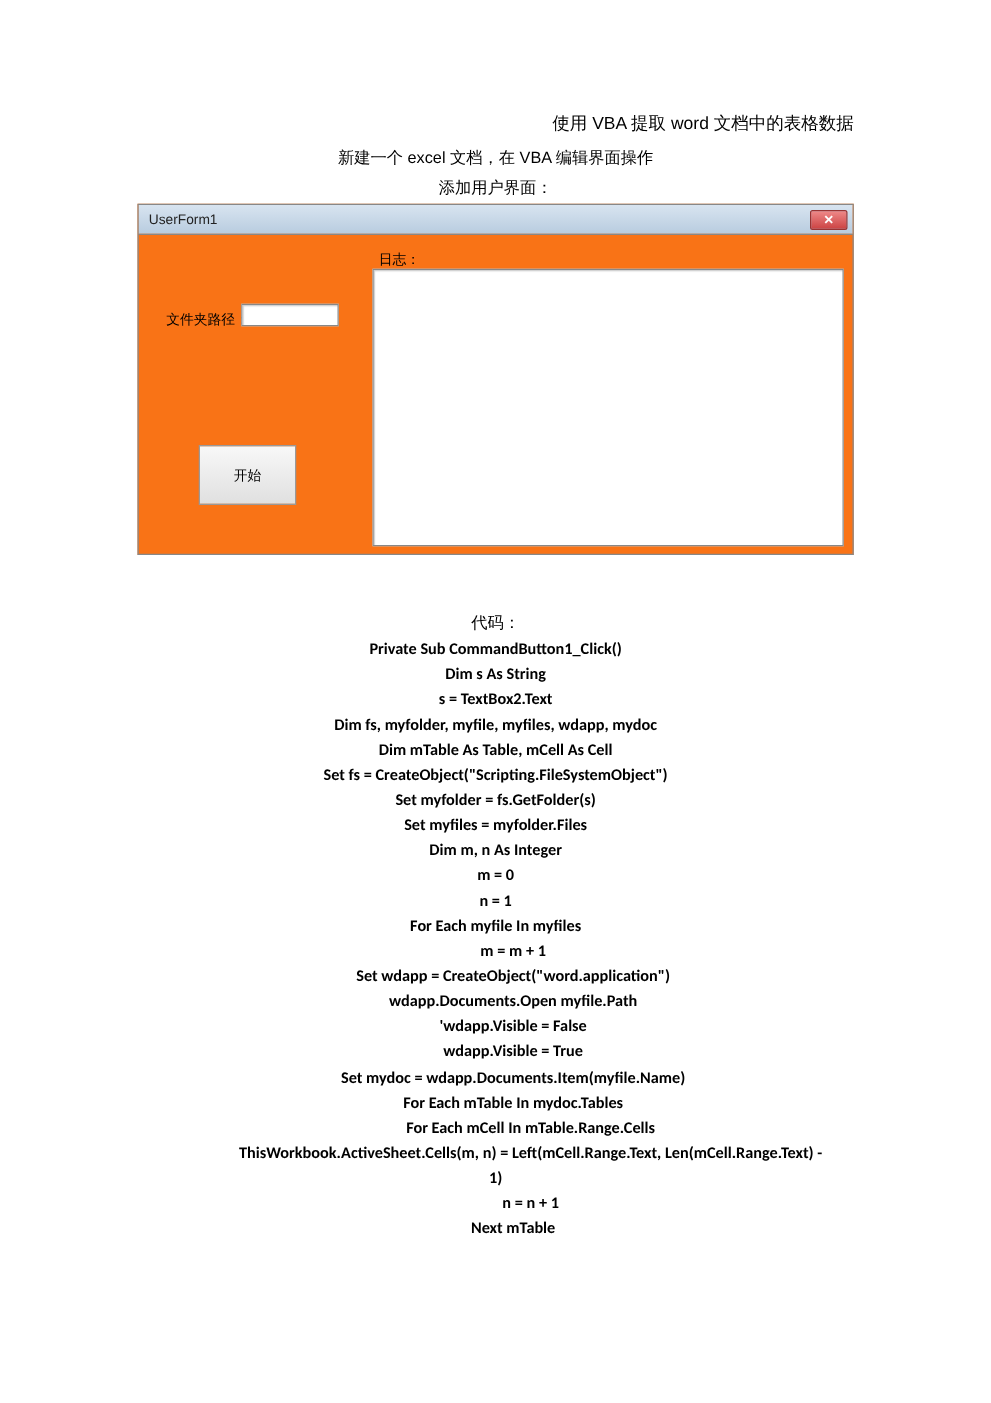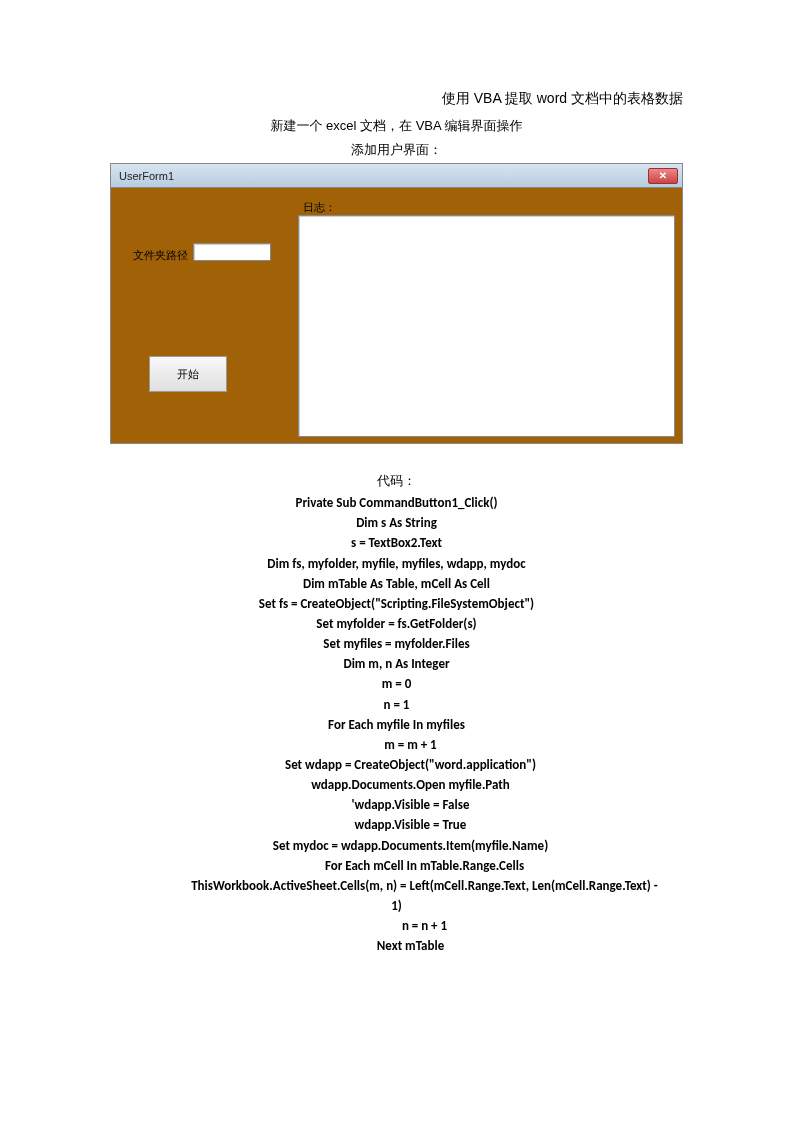--- a/index.html
+++ b/index.html
@@ -18,22 +18,22 @@
       margin-bottom: 8px;
     }
     .intro {
       font-size: 13px;
       line-height: 1.5;
       margin-bottom: 4px;
     }
     .form-container {
       border: 1px solid #888;
       margin-top: 4px;
-      margin-bottom: 27px;
-      background: #a16207;
+      margin-bottom: 44px;
+      background: #f97316;
     }
     .titlebar {
       height: 24px;
       background: linear-gradient(to bottom, #d8e4f0, #b8ccdf);
       border-bottom: 1px solid #888;
       display: flex;
       align-items: center;
       justify-content: space-between;
       padding: 0 4px 0 8px;
       font-size: 11px;
@@ -85,23 +85,23 @@
     }
     .log-area {
       top: 27px;
       left: 187px;
       width: 377px;
       height: 222px;
     }
     .start-btn {
       position: absolute;
       top: 168px;
-      left: 38px;
+      left: 48px;
       width: 78px;
-      height: 36px;
+      height: 48px;
       background: linear-gradient(to bottom, #f8f8f8, #e0e0e0);
       border: 1px solid #999;
       font-size: 11px;
       font-family: Liberation Serif, serif;
       display: flex;
       align-items: center;
       justify-content: center;
     }
     .code-section {
       font-size: 13px;
@@ -152,18 +152,19 @@
   <div class="code-line">Dim m, n As Integer</div>
   <div class="code-line">m = 0</div>
   <div class="code-line">n = 1</div>
   <div class="code-line">For Each myfile In myfiles</div>
   <div class="code-line indent1">m = m + 1</div>
   <div class="code-line indent1">Set wdapp = CreateObject("word.application")</div>
   <div class="code-line indent1">wdapp.Documents.Open myfile.Path</div>
   <div class="code-line indent1">'wdapp.Visible = False</div>
   <div class="code-line indent1">wdapp.Visible = True</div>
   <div class="code-line indent1">Set mydoc = wdapp.Documents.Item(myfile.Name)</div>
+  <div class="code-line indent1">For Each mTable In mydoc.Tables</div>
   <div class="code-line indent2">For Each mCell In mTable.Range.Cells</div>
   <div class="code-line indent2">ThisWorkbook.ActiveSheet.Cells(m, n) = Left(mCell.Range.Text, Len(mCell.Range.Text) -</div>
   <div class="code-line">1)</div>
   <div class="code-line indent2">n = n + 1</div>
   <div class="code-line indent1">Next mTable</div>
 </div>
 
 </body></html>

